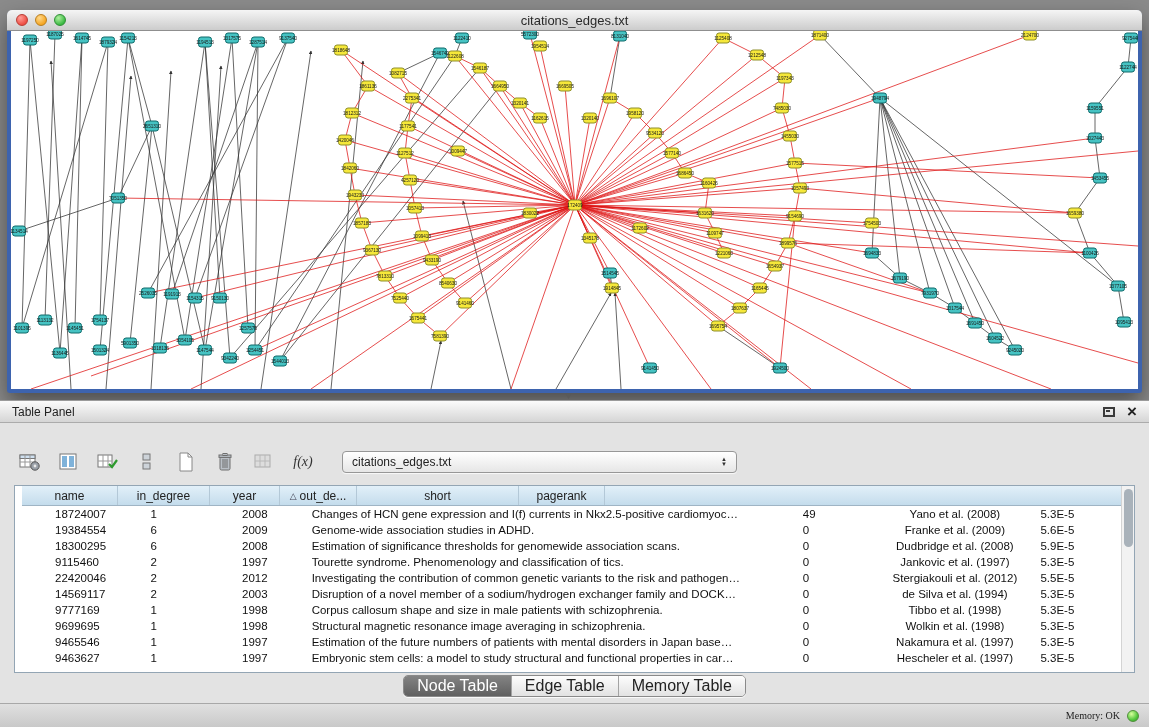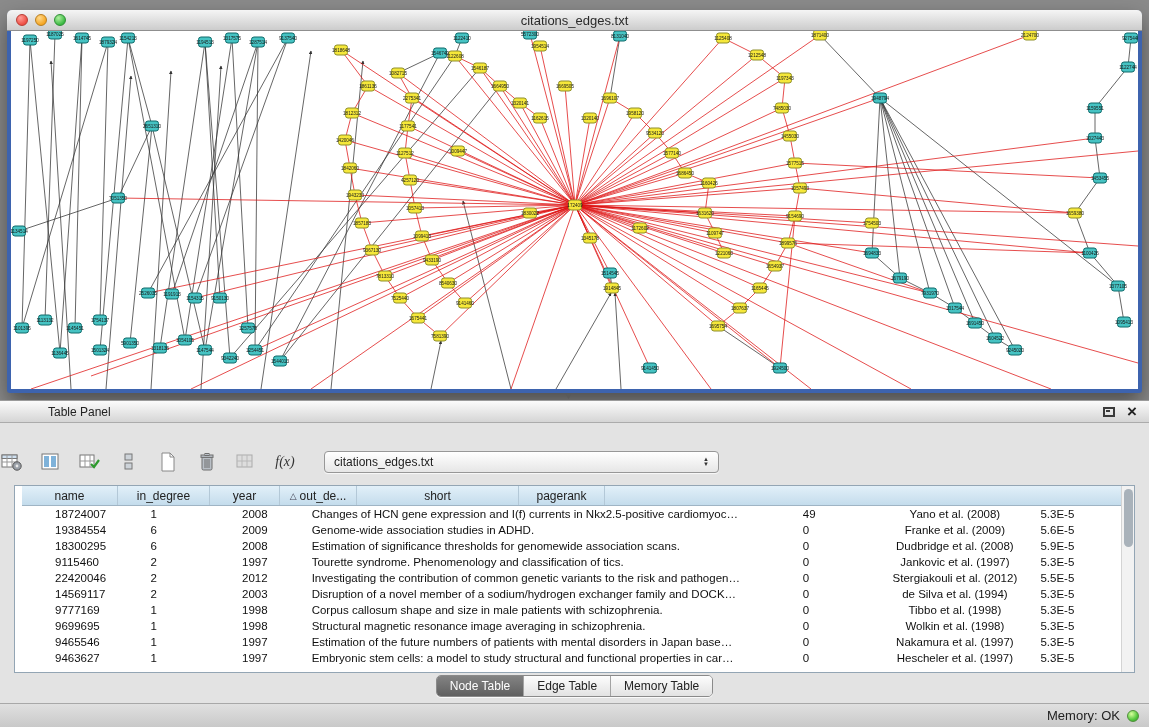--- a/index.html
+++ b/index.html
@@ -39,29 +39,29 @@
   
   .panel {
     position:absolute; left:0; top:400px; width:1149px; height:327px;
     background:#e3e3e3; border-top:1px solid #9a9a9a;
   }
   .panel-header {
     height:22px; background:linear-gradient(#fbfbfb,#d5d5d5);
     border-bottom:1px solid #ababab;
     display:flex; align-items:center; padding:0 12px;
   }
-  .panel-title { font-size:12px; color:#222;margin-left:36px; }
+  .panel-title { font-size:12px; color:#222; }
   .ph-icons { margin-left:auto; display:flex; gap:12px; align-items:center; }
   .float-icon { width:12px; height:10px; border:2px solid #3a3a3a; position:relative; }
   .float-icon::after { content:""; position:absolute; left:1px; top:1px; width:4px; height:2px; background:#3a3a3a; }
   .close-x { font-size:17px; font-weight:bold; color:#222; line-height:14px; }
 
   .toolbar {
     position:absolute; left:0; top:44px; height:34px; width:100%;
-    display:flex; align-items:center; gap:15px;
+    display:flex; align-items:center; padding-left:18px; gap:15px;
   }
   .tbi { width:24px; height:22px; display:flex; align-items:center; justify-content:center; }
   .fx { font-size:14px; font-style:italic; color:#333; font-family:"Liberation Serif", serif; padding:0 2px; }
   .combo {
     width:395px; height:22px; margin-left:12px;
     border:1px solid #979797; border-radius:4px;
     background:linear-gradient(#ffffff,#e6e6e6);
     display:flex; align-items:center; padding:0 9px;
     font-size:12px; color:#222;
     box-shadow:0 1px 1px rgba(255,255,255,.8);
@@ -98,33 +98,33 @@
     background:#f2f2f2; border-left:1px solid #d4d4d4;
   }
   .vthumb { position:absolute; left:2px; top:3px; width:9px; height:58px; background:#a9b2ba; border-radius:5px; }
 
   .tabs { position:absolute; left:0; width:100%; top:274px; display:flex; justify-content:center; }
   .tabgroup {
     display:flex; border:1px solid #8a8a8a; border-radius:5px; overflow:hidden;
     box-shadow:0 1px 0 rgba(255,255,255,.8);
   }
   .tab {
-    height:20px; line-height:20px; padding:0 13px; font-size:12px;
+    height:20px; line-height:20px; padding:0 13px; font-size:16px;
     background:linear-gradient(#fdfdfd,#e2e2e2); color:#222;
     border-left:1px solid #a3a3a3;
   }
   .tab:first-child { border-left:none; }
   .tab.selected { background:linear-gradient(#838383,#606060); color:#fff; }
 
   .statusbar {
     position:absolute; left:0; bottom:0; width:100%; height:24px;
     background:linear-gradient(#e0e0e0,#c9c9c9); border-top:1px solid #a8a8a8;
     display:flex; align-items:center; justify-content:flex-end; gap:7px; padding-right:10px;
   }
-  .mem { font-size:13px; color:#222; }
+  .mem { font-size:10px; color:#222;font-family:Liberation Serif, serif; }
   .led {
     width:12px; height:12px; border-radius:50%;
     background:radial-gradient(circle at 35% 30%, #d8ff9e, #55c83e 60%, #2e9a29);
     border:1px solid #4f8f3a;
   }
 </style>
 </head>
 <body>
 
 <div class="window">

